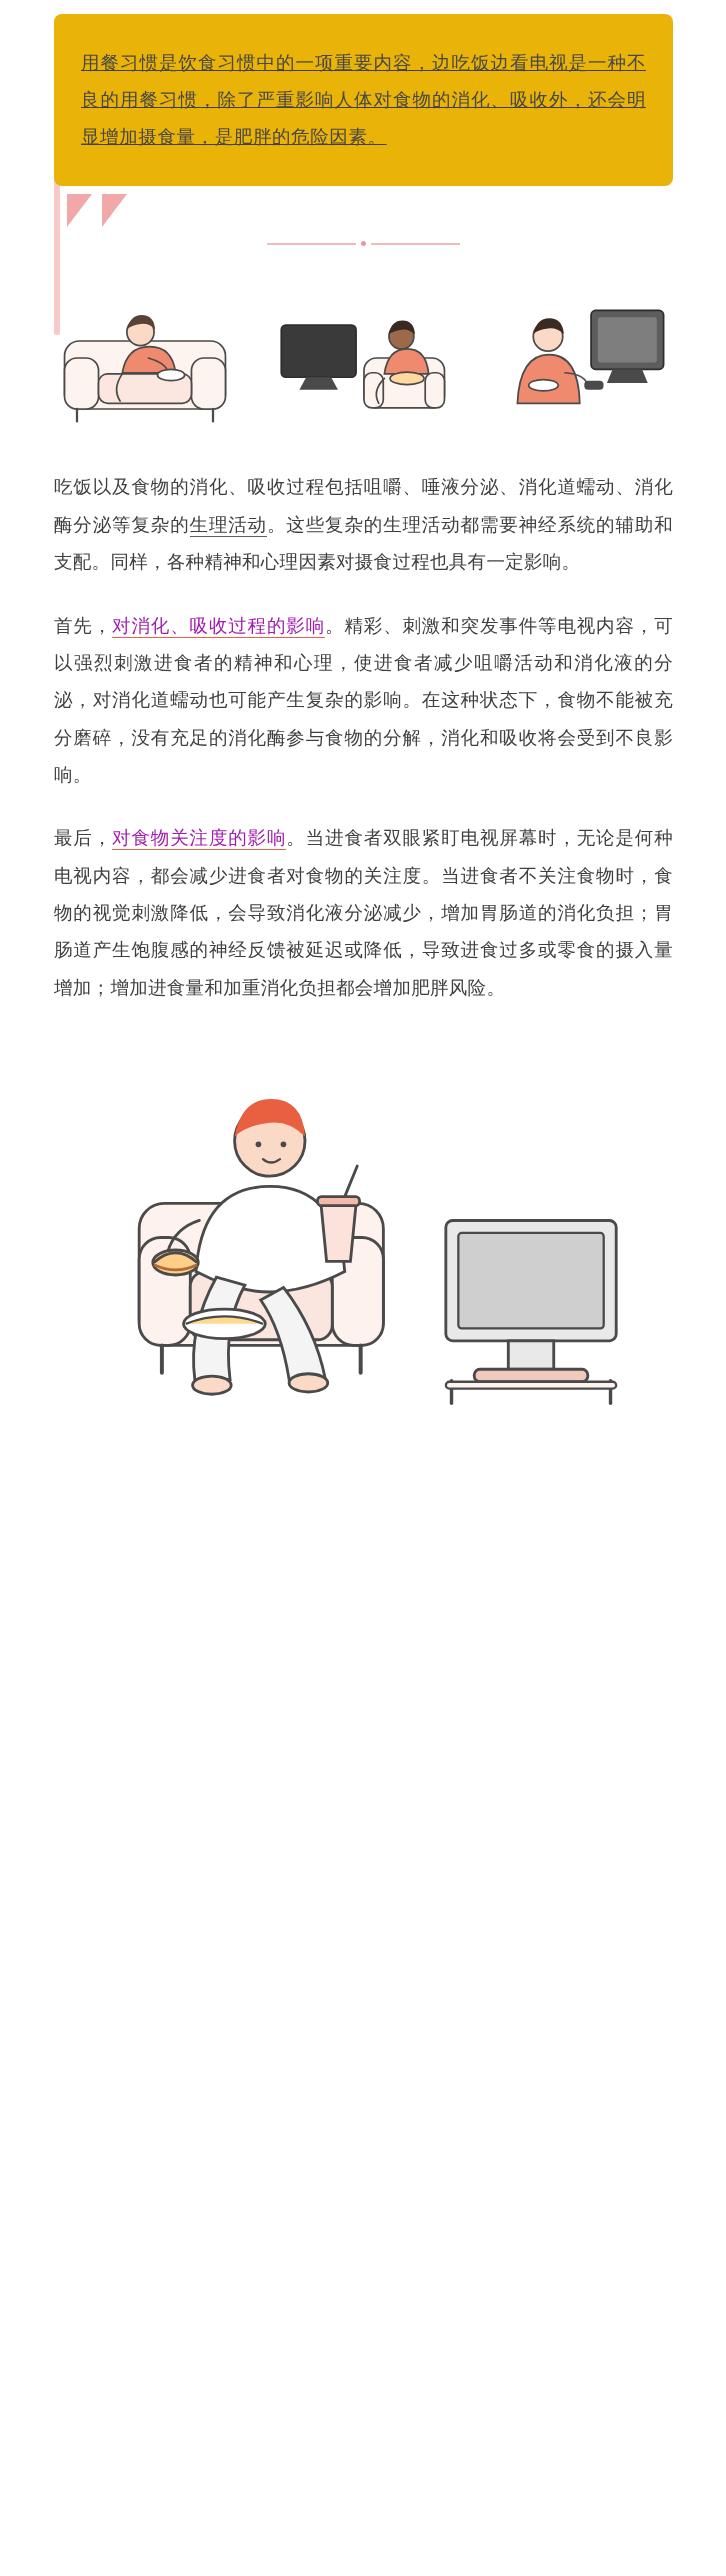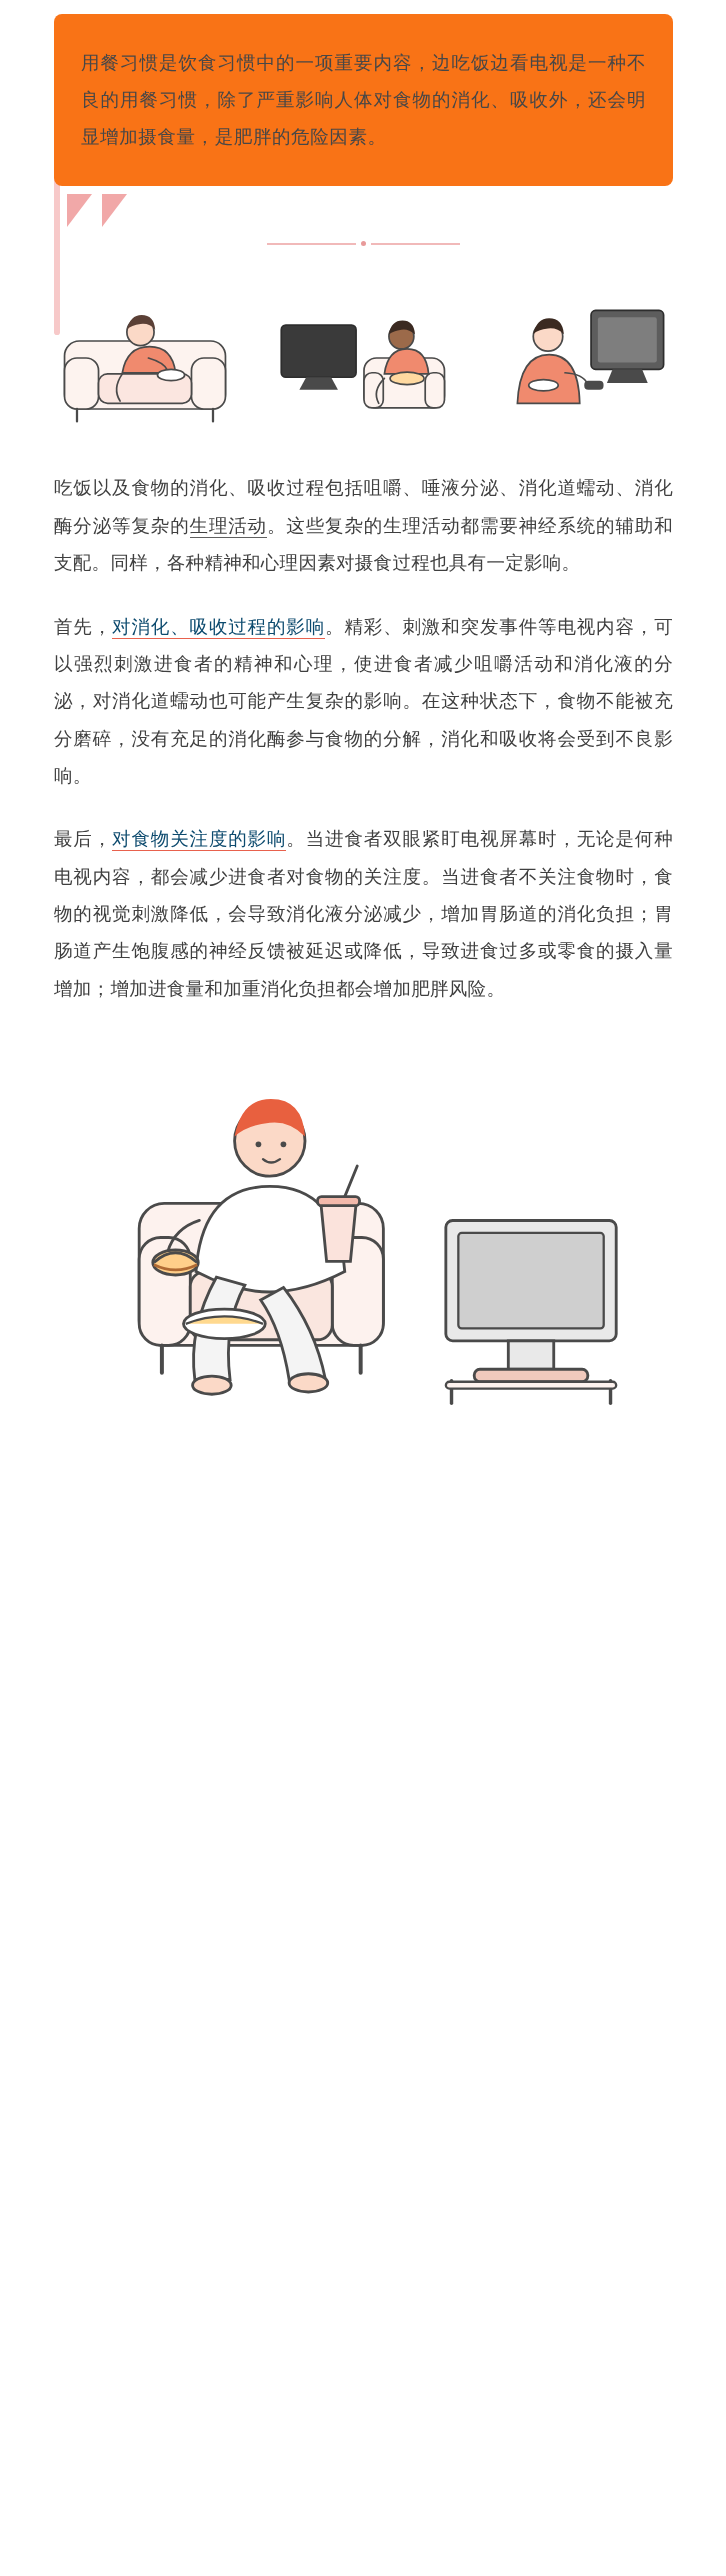--- a/index.html
+++ b/index.html
@@ -22,24 +22,25 @@
   }
 
   
   .lead-wrap {
     position: relative;
     padding: 0 54px 0 54px;
   }
   .lead-box {
     position: relative;
     margin-top: 14px;
-    background: #f97316;
+    background: #eab308;
     border-radius: 8px;
     padding: 29.6px 27px 31px 27px;
     box-sizing: border-box;
+    text-decoration: underline;
   }
   .lead-box p {
     margin: 0;
     font-size: 18.5px;
     line-height: 2.0;
     letter-spacing: 0.6px;
     color: #474747;
     text-align: justify;
     text-justify: inter-ideograph;
   }
@@ -114,23 +115,24 @@
     margin-top: 26px;
   }
   .body-wrap p {
     margin: 0 0 26px 0;
     font-size: 18.5px;
     line-height: 2.02;
     letter-spacing: 0.3px;
     color: #3f3f3f;
     text-align: justify;
     text-justify: inter-ideograph;
+    font-family: Liberation Serif, serif;
   }
   .hl-under {
-    color: #0c4a6e;
+    color: #a21caf;
     border-bottom: 1.1px solid #e8614d;
     padding-bottom: 1.1px;
   }
   .u-plain {
     border-bottom: 1.1px solid #5f5f5f;
     padding-bottom: 1.1px;
   }
 
   
   .bottom-illus {

